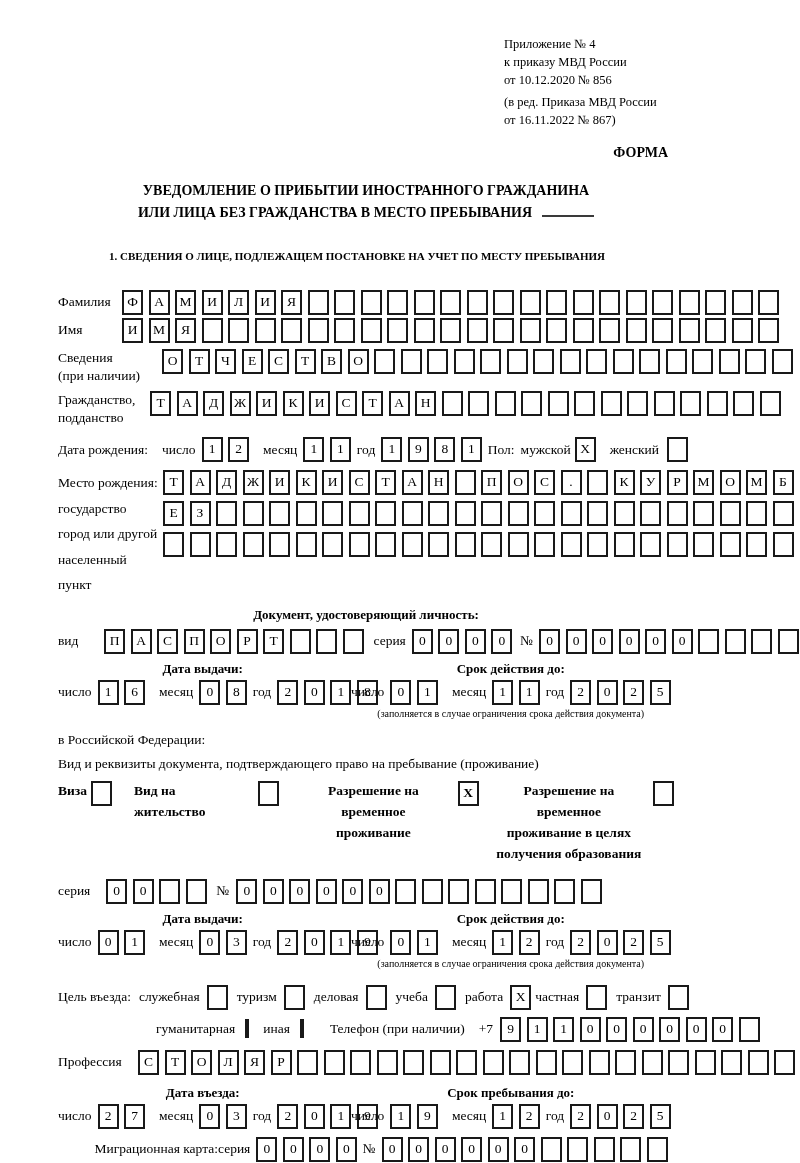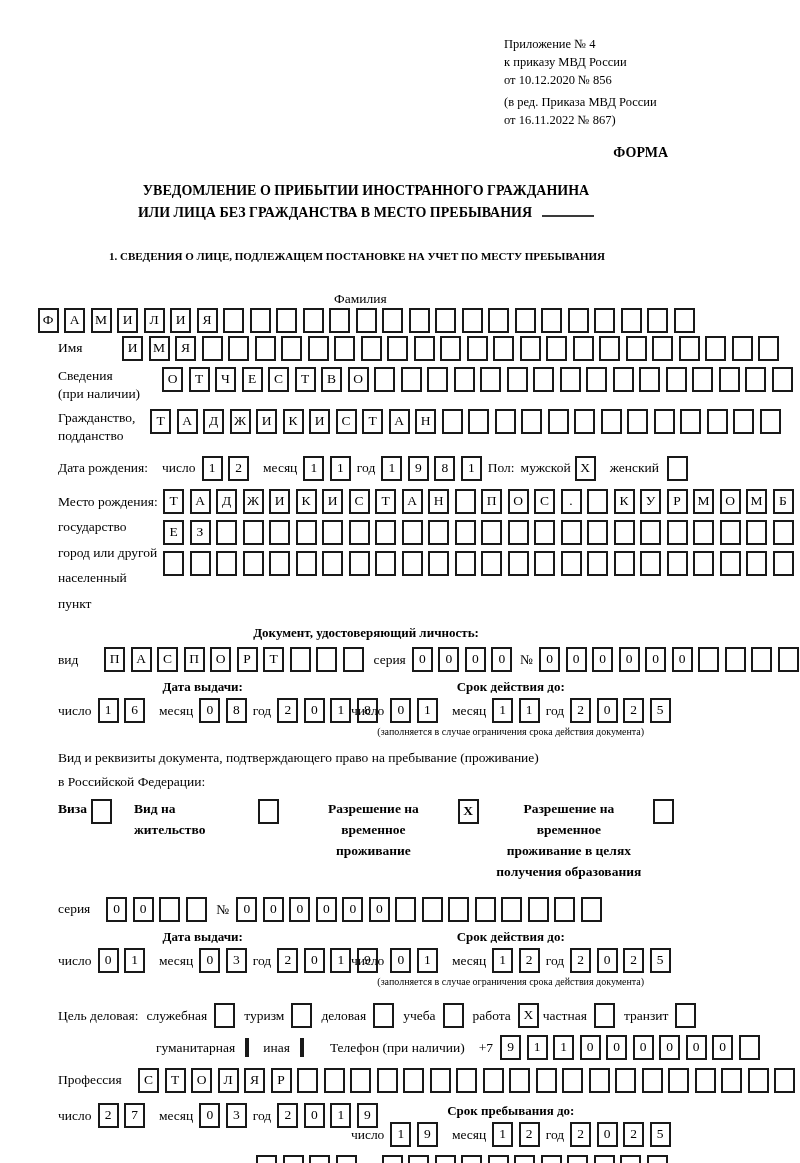--- a/index.html
+++ b/index.html
@@ -85,21 +85,21 @@
 
   <div class="forma">ФОРМА</div>
 
   <div class="title">
     <div>УВЕДОМЛЕНИЕ О ПРИБЫТИИ ИНОСТРАННОГО ГРАЖДАНИНА</div>
     <div><span>ИЛИ ЛИЦА БЕЗ ГРАЖДАНСТВА В МЕСТО ПРЕБЫВАНИЯ</span><span class="title-blank"></span></div>
   </div>
 
   <div class="section-heading">1. СВЕДЕНИЯ О ЛИЦЕ, ПОДЛЕЖАЩЕМ ПОСТАНОВКЕ НА УЧЕТ ПО МЕСТУ ПРЕБЫВАНИЯ</div>
 
-  <div class="row" style="margin-top:28px;flex-direction:column;">
+  <div class="row" style="margin-top:28px;">
     <span class="row-label lw62">Фамилия</span>
     <span class="cells">
         <span class="cell">Ф</span>
         <span class="cell">А</span>
         <span class="cell">М</span>
         <span class="cell">И</span>
         <span class="cell">Л</span>
         <span class="cell">И</span>
         <span class="cell">Я</span>
         <span class="cell"></span>
@@ -414,22 +414,22 @@
             <span class="cell">0</span>
             <span class="cell">2</span>
             <span class="cell">5</span>
           </span>
       </div>
       <div class="note">(заполняется в случае ограничения срока действия документа)</div>
     </div>
   </div>
 
   <div class="intro">
+    <div>в Российской Федерации:</div>
     <div>Вид и реквизиты документа, подтверждающего право на пребывание (проживание)</div>
-    <div>в Российской Федерации:</div>
   </div>
 
   <div class="permit-row">
     <div class="permit-item">
       <span class="txt">Виза</span>
       <span class="cell" style="margin-left:4px;"></span>
     </div>
     <div class="permit-item" style="margin-left:22px;">
       <span class="txt">Вид на жительство</span>
       <span class="cell" style="margin-left:16px;"></span>
@@ -520,21 +520,21 @@
             <span class="cell">0</span>
             <span class="cell">2</span>
             <span class="cell">5</span>
           </span>
       </div>
       <div class="note">(заполняется в случае ограничения срока действия документа)</div>
     </div>
   </div>
 
   <div class="purpose-row">
-    <span style="margin-right:8px;">Цель деловая:</span>
+    <span style="margin-right:8px;">Цель въезда:</span>
     <span class="opt">
         <span>служебная</span>
         <span class="cell"></span>
       </span>
     <span class="opt">
         <span>туризм</span>
         <span class="cell"></span>
       </span>
     <span class="opt">
         <span>деловая</span>
@@ -603,20 +603,21 @@
         <span class="cell"></span>
         <span class="cell"></span>
         <span class="cell"></span>
         <span class="cell"></span>
         <span class="cell"></span>
       </span>
   </div>
 
   <div class="datecols" style="margin-top:10px;">
     <div class="datecol left">
+      <div class="dg-heading">Дата въезда:</div>
       <div class="daterow">
         <span class="dg-label">число</span>
         <span class="cells">
             <span class="cell">2</span>
             <span class="cell">7</span>
           </span>
         <span class="dg-label gap-l">месяц</span>
         <span class="cells">
             <span class="cell">0</span>
             <span class="cell">3</span>

